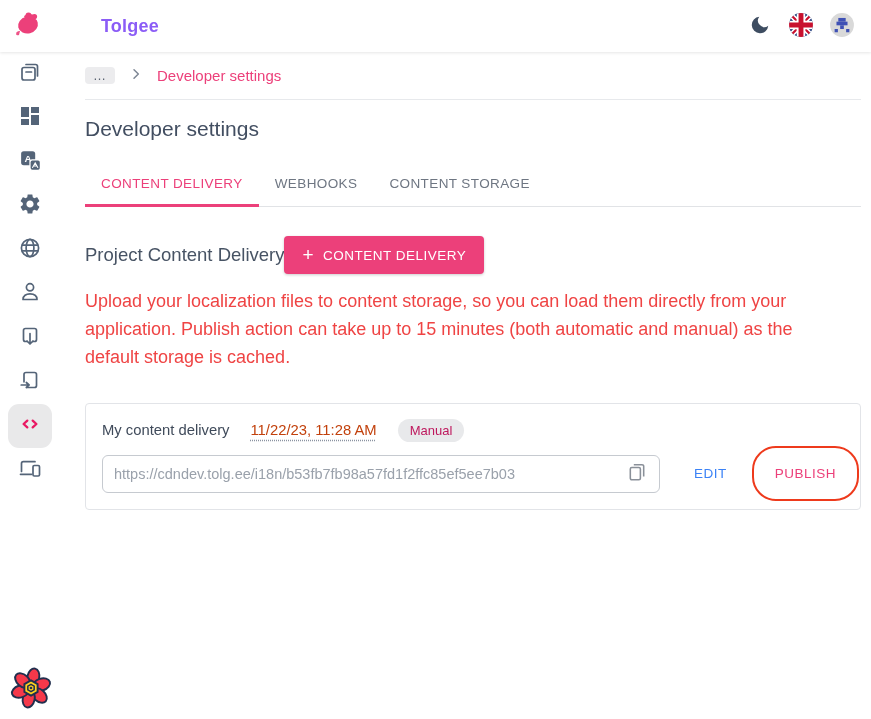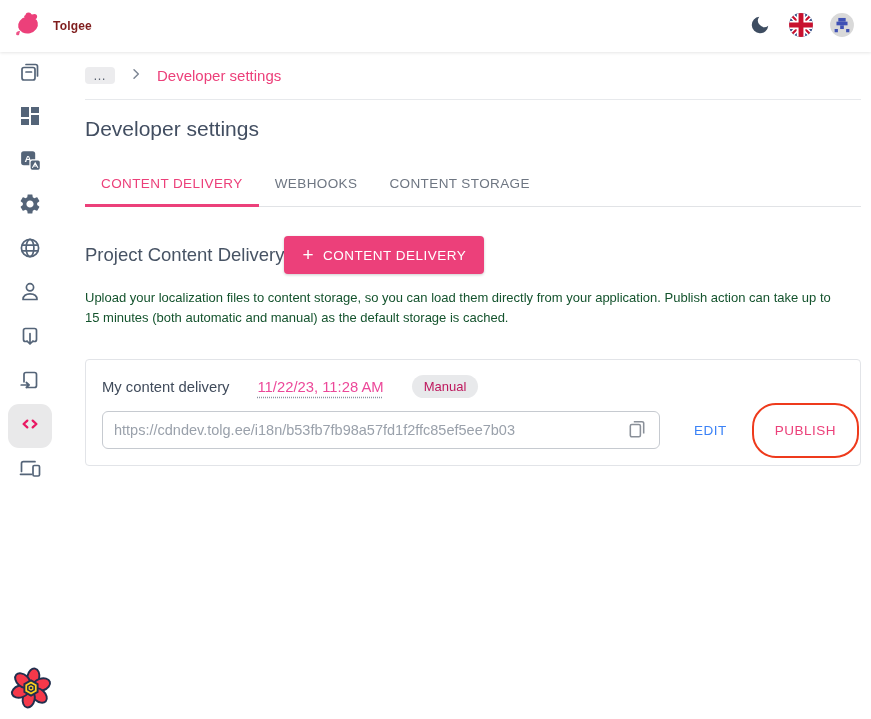--- a/index.html
+++ b/index.html
@@ -1,21 +1,21 @@
 <!DOCTYPE html>
 <html><head>
 <meta charset="utf-8">
 <style>
   * { margin:0; padding:0; box-sizing:border-box; }
   html,body { width:871px; height:719px; background:#fff; font-family:"Liberation Sans","DejaVu Sans",sans-serif; color:#3d4a5c; overflow:hidden; }
 
   
   .topbar { height:52px; display:flex; align-items:center; justify-content:space-between; padding:0 16px 0 14px; background:#fff; box-shadow:0 1px 3px rgba(0,0,0,.10); position:relative; z-index:5; }
   .brand { display:flex; align-items:center; gap:9px; cursor:pointer; }
-  .brand-name { font-size:12px; font-weight:700; color:#7f1d1d; letter-spacing:.2px; }
+  .brand-name { font-size:18px; font-weight:700; color:#8b5cf6; letter-spacing:.2px;margin-left:48px; }
   .topbar-right { display:flex; align-items:center; gap:15px; }
   .topbar-icon-btn { width:26px; height:26px; display:flex; align-items:center; justify-content:center; cursor:pointer; background:none; border:none; }
 
   
   .layout { display:flex; height:667px; }
   .sidebar { width:60px; flex:0 0 60px; padding-top:0; display:flex; flex-direction:column; align-items:center; }
   .side-item { width:44px; height:44px; display:flex; align-items:center; justify-content:center; border-radius:11px; cursor:pointer; }
   .side-item.active { background:#e9e9ea; }
   .main { flex:1; padding:0 25px; }
 
@@ -30,27 +30,27 @@
   .tabs { display:flex; border-bottom:1px solid #e1e3e6; margin-top:8px; }
   .tab { padding:15px 16px 13px; font-size:13.5px; font-weight:500; letter-spacing:.4px; color:#6e7682; cursor:pointer; border-bottom:3px solid transparent; margin-bottom:-1px; }
   .tab.active { color:#ec407a; border-bottom-color:#ec407a; }
 
   
   .section-head { display:flex; align-items:center; margin-top:29px; }
   .section-title { font-size:18.5px; font-weight:400; color:#475364; }
   .add-btn { background:#ec407a; color:#fff; border:none; border-radius:4px; height:38px; padding:0 18px; font-size:13.5px; font-weight:500; letter-spacing:.5px; display:flex; align-items:center; gap:9px; cursor:pointer; box-shadow:0 1px 3px rgba(0,0,0,.2); font-family:inherit; }
   .add-btn .plus { font-size:19px; font-weight:400; line-height:1; margin-top:-2px; }
 
-  .section-desc { margin-top:14px; font-size:13px; line-height:1.55; color:#14532d; max-width:761px; }
+  .section-desc { margin-top:14px; font-size:18px; line-height:1.55; color:#ef4444; max-width:761px; }
 
   
   .card { margin-top:31px; border:1px solid #e2e4e8; border-radius:4px; padding:15px 16px 16px; }
-  .card-row1 { display:flex; align-items:center; gap:28px; }
+  .card-row1 { display:flex; align-items:center; gap:21px; }
   .item-name { font-size:14.8px; color:#3f4a5a; }
-  .item-date { font-size:14.8px; color:#ec4899; text-decoration:underline dotted #8b93a1; text-underline-offset:5px; cursor:help; }
+  .item-date { font-size:14.8px; color:#c2410c; text-decoration:underline dotted #8b93a1; text-underline-offset:5px; cursor:help; }
   .badge { background:#e8e9eb; color:#be185d; border-radius:16px; padding:4px 12px; font-size:13px; }
   .card-row2 { display:flex; align-items:center; margin-top:13px; }
   .url-box { width:558px; height:38px; border:1px solid #c6cad0; border-radius:6px; display:flex; align-items:center; padding:0 6px 0 11px; }
   .url-input { flex:1; border:none; outline:none; font-size:14.5px; color:#9aa1ab; font-family:inherit; background:transparent; min-width:0; }
   .copy-btn { background:none; border:none; width:32px; height:32px; display:flex; align-items:center; justify-content:center; cursor:pointer; }
   .text-btn { background:none; border:none; font-size:13.5px; font-weight:500; letter-spacing:.5px; cursor:pointer; font-family:inherit; padding:8px 6px; }
   .edit-btn { color:#3b82f6; margin-left:28px; }
   .publish-wrap { position:relative; margin-left:34px;text-decoration:underline; }
   .publish-btn { color:#ec407a; padding:8px 8px; position:relative; }
   .annotation-ellipse { position:absolute; left:-15px; right:-15px; top:-12px; bottom:-12px; border:2.5px solid #ee3a1c; border-radius:24px; pointer-events:none; }

